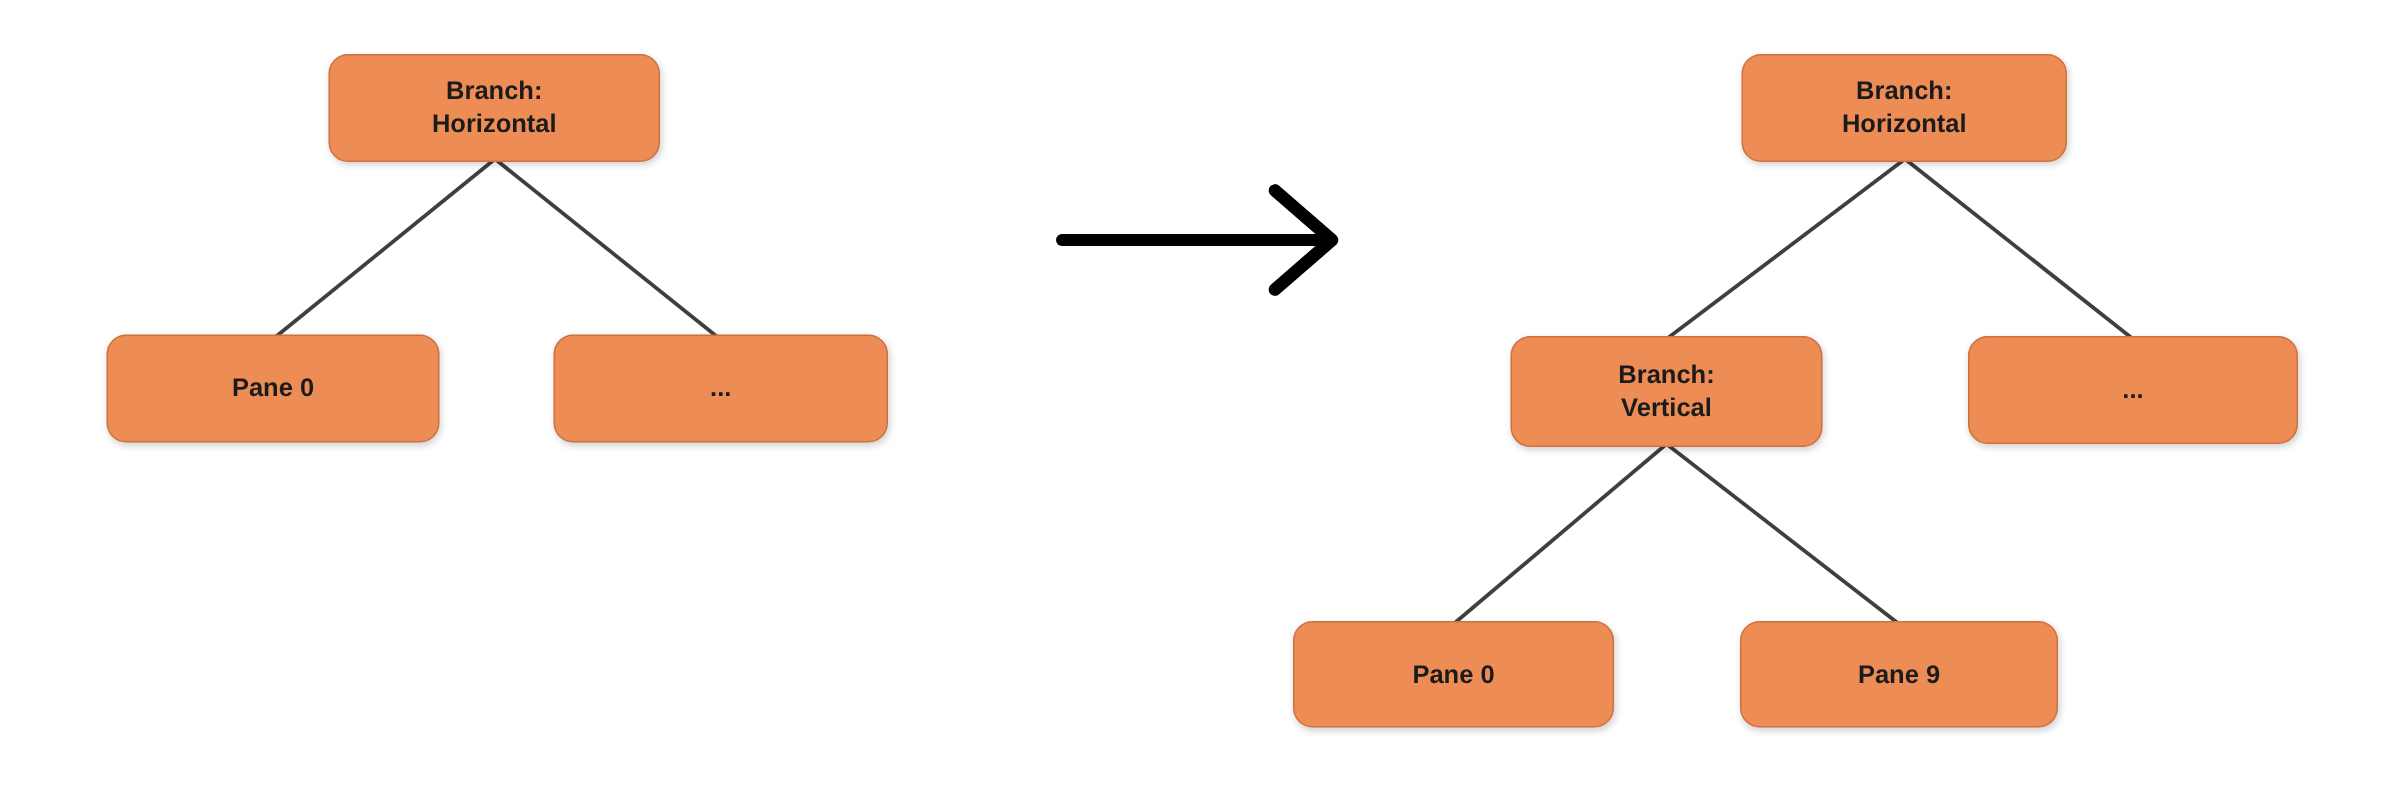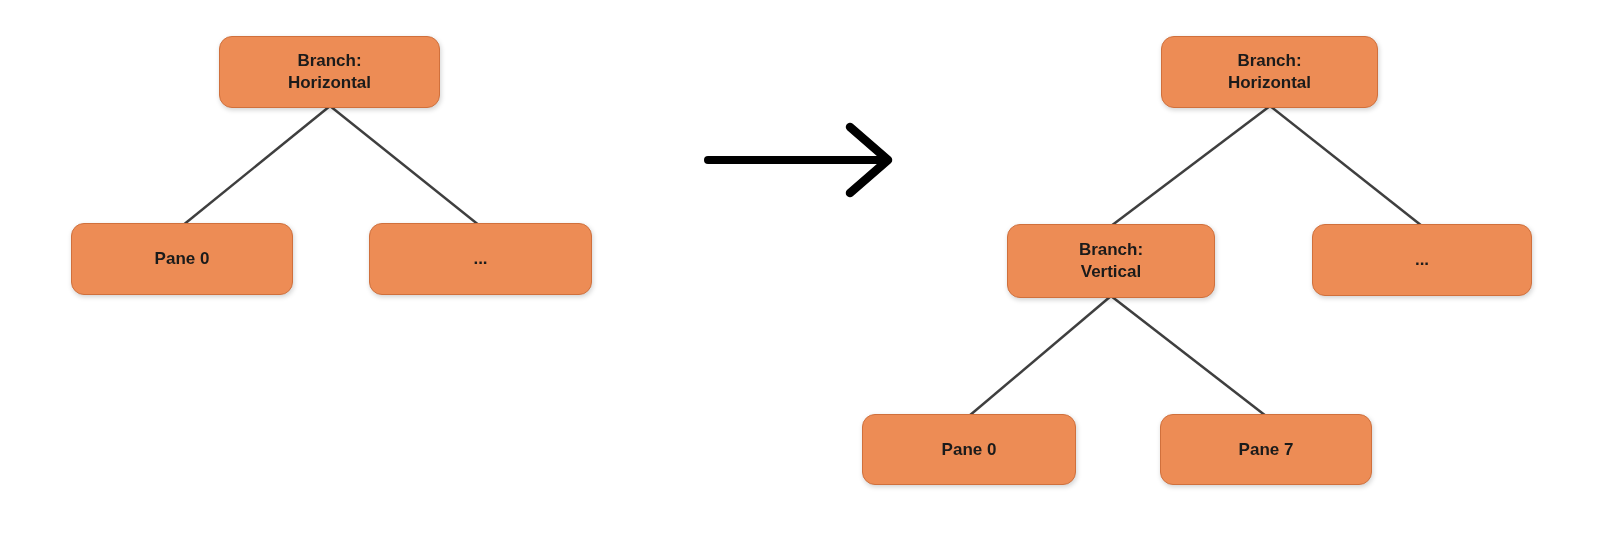--- a/index.html
+++ b/index.html
@@ -99,16 +99,16 @@
     <span class="node-label">Branch:
 Vertical</span>
   </div>
   <div class="node" style="left:1312px; top:224px; width:220px; height:72px;">
     <span class="node-label">...</span>
   </div>
   <div class="node" style="left:862px; top:414px; width:214px; height:71px;">
     <span class="node-label">Pane 0</span>
   </div>
   <div class="node" style="left:1160px; top:414px; width:212px; height:71px;">
-    <span class="node-label">Pane 7</span>
+    <span class="node-label">Pane 9</span>
   </div>
 
 </div>
 
 </body></html>

